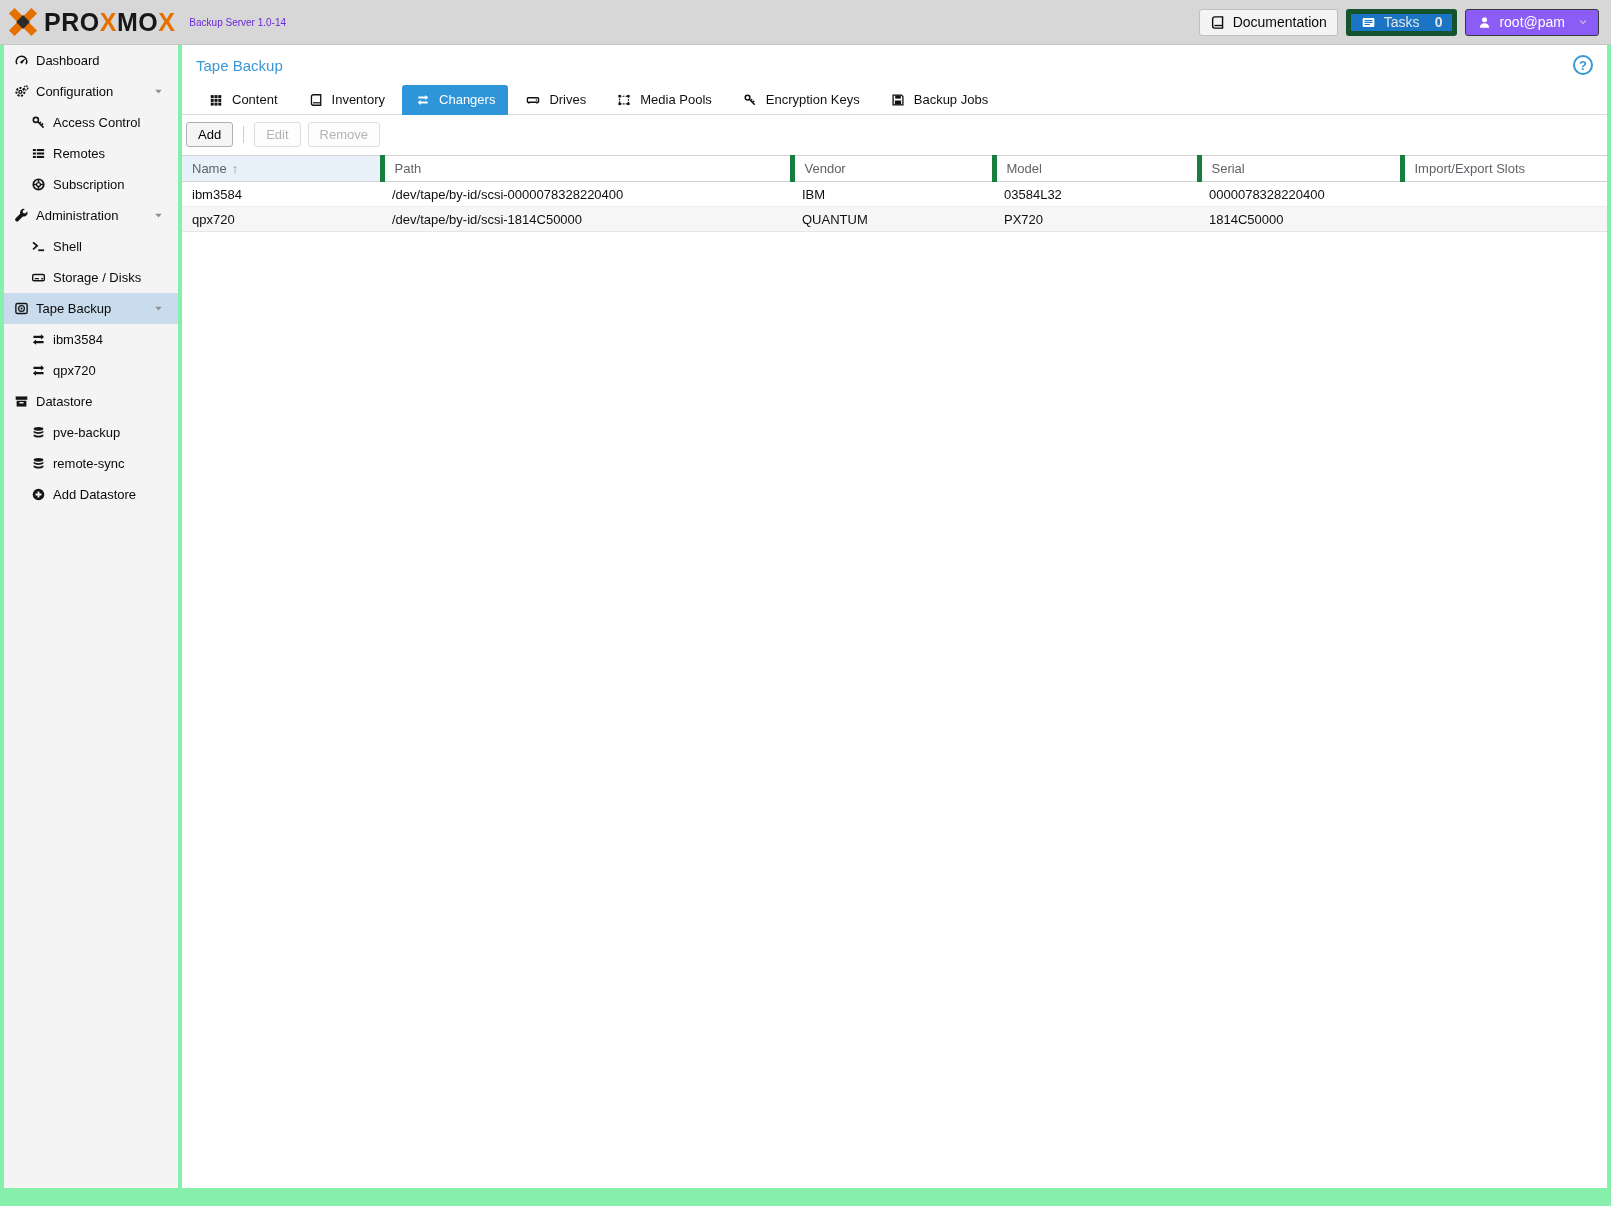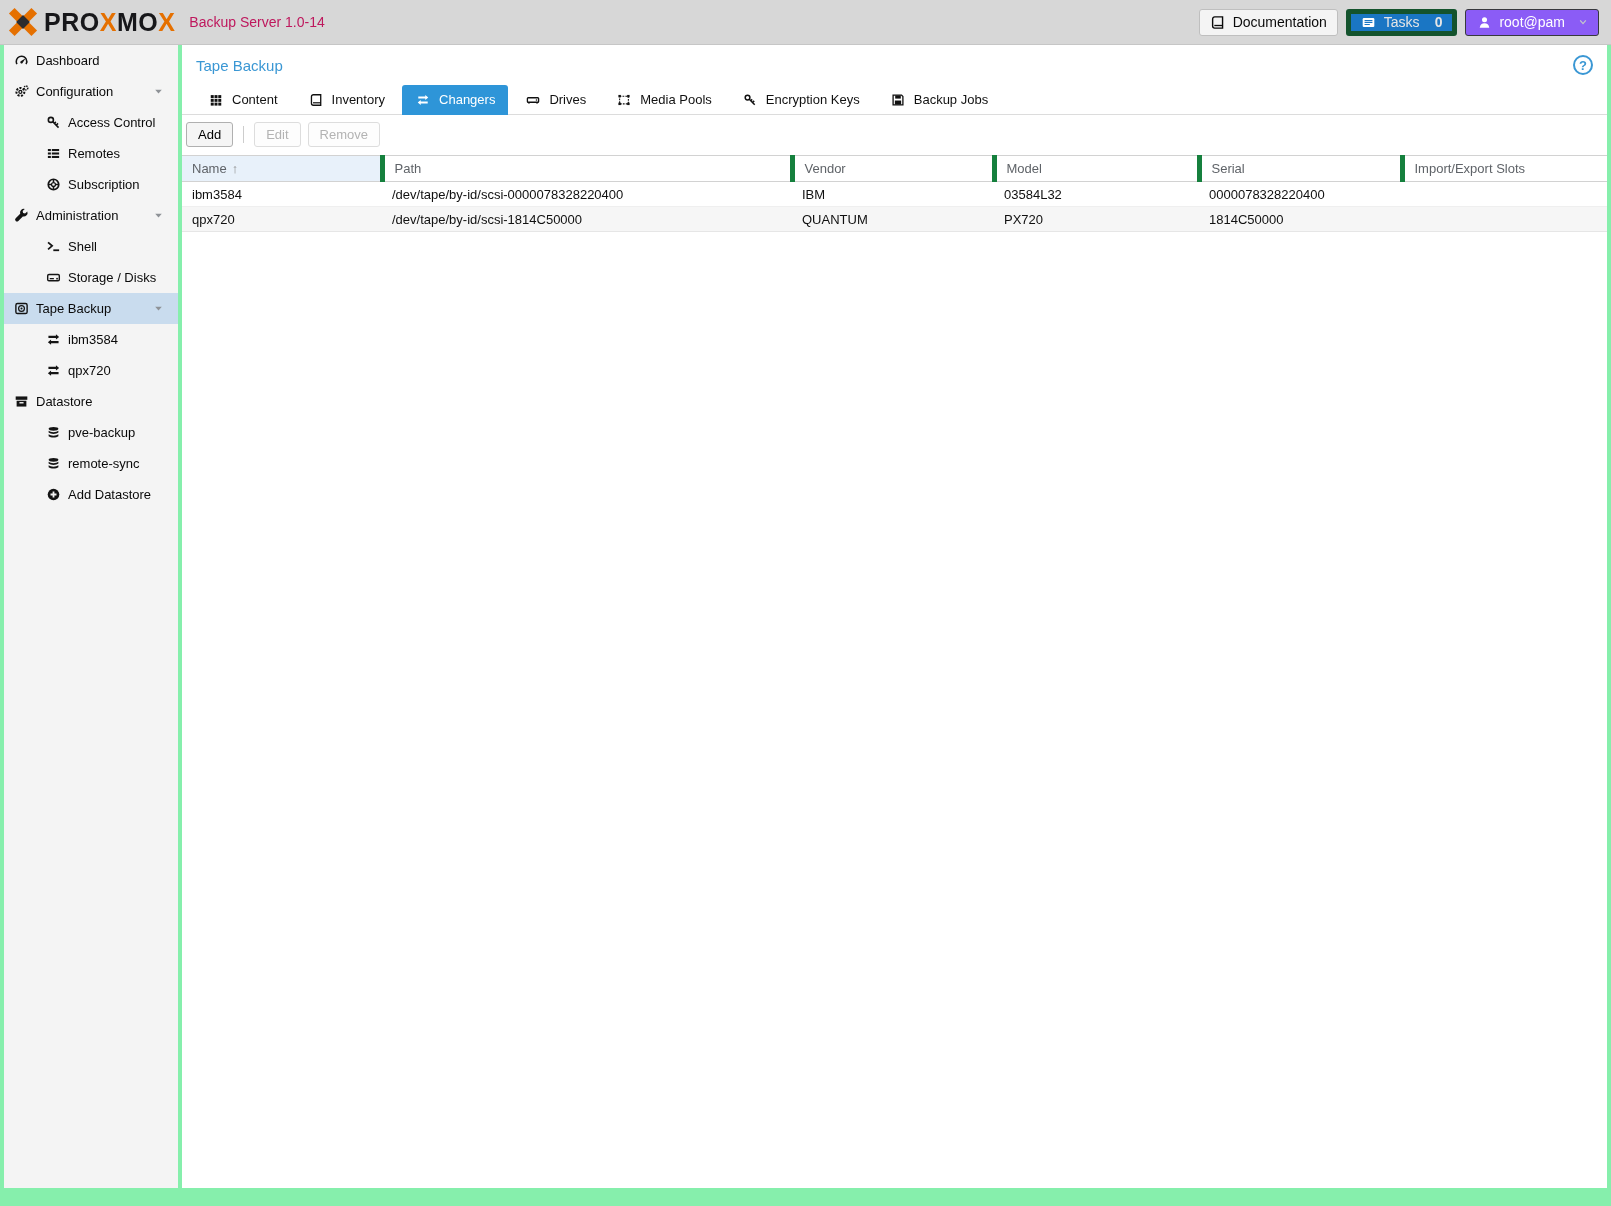--- a/index.html
+++ b/index.html
@@ -6,41 +6,41 @@
   html,body { width:1611px; height:1206px; overflow:hidden;
     font-family:"Liberation Sans", sans-serif; background:#d6d6d6; }
 
   
   .topbar { height:45px; display:flex; align-items:center; padding:16px 8px;
     background:#d7d7d7; border-bottom:1px solid #c6c6c6; }
   .logo { display:flex; align-items:center; gap:6px; cursor:pointer; }
   .logo-mark svg { width:30px; height:30px; display:block; }
   .logo-word { font-size:25px; font-weight:bold; letter-spacing:.5px; color:#17171a; }
   .logo-word .ox { color:#e57000; }
-  .product-title { margin-left:14px; font-size:14px; color:#be185d; }
+  .product-title { margin-left:14px; font-size:10px; color:#6d28d9; }
   .top-actions { margin-left:auto; display:flex; align-items:center; gap:8px; padding-right:4px; }
   .tbtn { height:27px; display:inline-flex; align-items:center; gap:7px; padding:0 10px;
     border-radius:3px; font-size:14px; cursor:pointer; white-space:nowrap; }
   .btn-doc  { background:#f4f4f4; border:1px solid #bfbfbf; color:#0a0a0a; }
   .btn-tasks{ background:#1a76c4; border:5px solid #14532d; color:#e5e5e5; }
   .btn-tasks .badge { font-weight:bold; margin-left:8px; }
   .btn-user { background:#8b5cf6; border:1px solid #37393d; color:#fff; }
   .caret { margin-left:6px; display:inline-flex; color:#c3c7cb; }
   .caret svg { width:10px; height:10px; }
 
   
   .main { display:flex; height:1161px; padding:0 4px 18px 4px; background:#86efac; }
   .sidebar { width:174px; background:#f4f4f4; margin-right:4px; overflow:hidden; }
   .content { flex:1; background:#fff; display:flex; flex-direction:column; overflow:hidden; }
 
   
   .nav-item { height:31px; display:flex; align-items:center; font-size:13px;
     color:#0a0a0a; position:relative; cursor:pointer; }
   .nav-item.lvl0 { padding-left:9px; }
-  .nav-item.lvl1 { padding-left:41px; }
+  .nav-item.lvl1 { padding-left:26px; }
   .nav-item.selected { background:#c9dcee; }
   .ic { width:16px; height:16px; display:inline-flex; align-items:center;
     justify-content:center; flex:0 0 auto; }
   .ic svg { width:15px; height:15px; display:block; }
   .nav-item .ic { margin-right:7px; color:#141414; }
   .nav-item .chev { position:absolute; right:7px; color:#8e9297; width:12px; height:12px; }
   .nav-item .chev svg { width:11px; height:11px; }
 
   
   .title-row { height:40px; display:flex; align-items:center;

